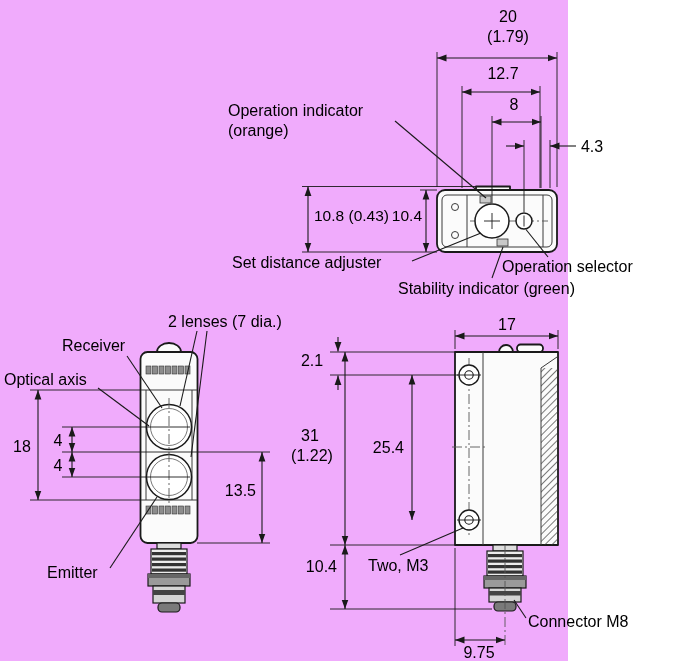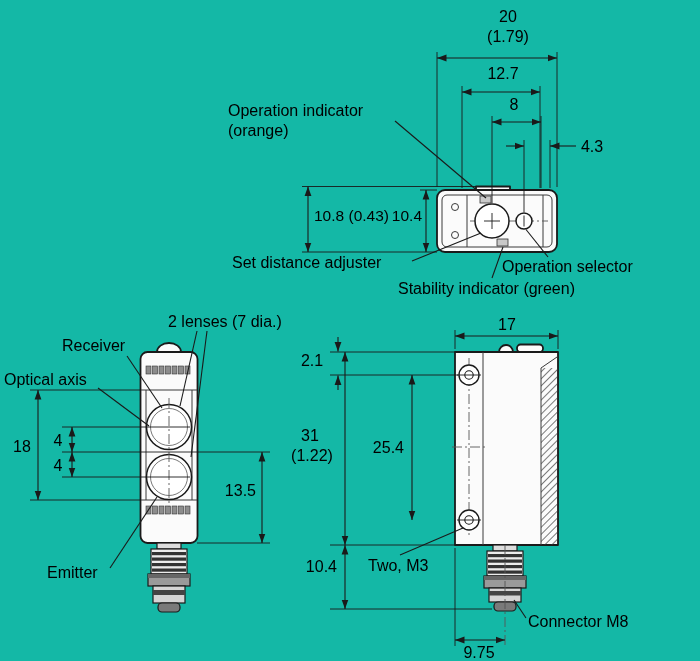--- a/index.html
+++ b/index.html
@@ -1,16 +1,16 @@
 <!DOCTYPE html>
 <html><head>
 <meta charset="utf-8">
 <style>
   html,body{margin:0;padding:0;background:#fff;}
-  .stage{width:700px;height:661px;position:relative;background:#14b8a6;font-family:"Liberation Sans",sans-serif;}
+  .stage{width:568px;height:661px;position:relative;background:#f0abfc;font-family:"Liberation Sans",sans-serif;}
   svg text{font-family:"Liberation Sans",sans-serif;font-size:16px;fill:#000;}
   svg text.sm{font-size:15.5px;}
   .ol{stroke:#1a1a1a;stroke-width:1.8;fill:#fbfbfb;stroke-linejoin:round;}
   .ol2{stroke:#3a3a3a;stroke-width:1;fill:none;}
   .dim{stroke:#1a1a1a;stroke-width:1.1;fill:none;}
   .ext{stroke:#1a1a1a;stroke-width:0.9;fill:none;}
   .cl{stroke:#555;stroke-width:0.9;fill:none;stroke-dasharray:10 3 2 3;}
   .ldr{stroke:#1a1a1a;stroke-width:1.1;fill:none;}
   .thin{stroke:#1a1a1a;stroke-width:0.9;fill:none;}
 </style>

